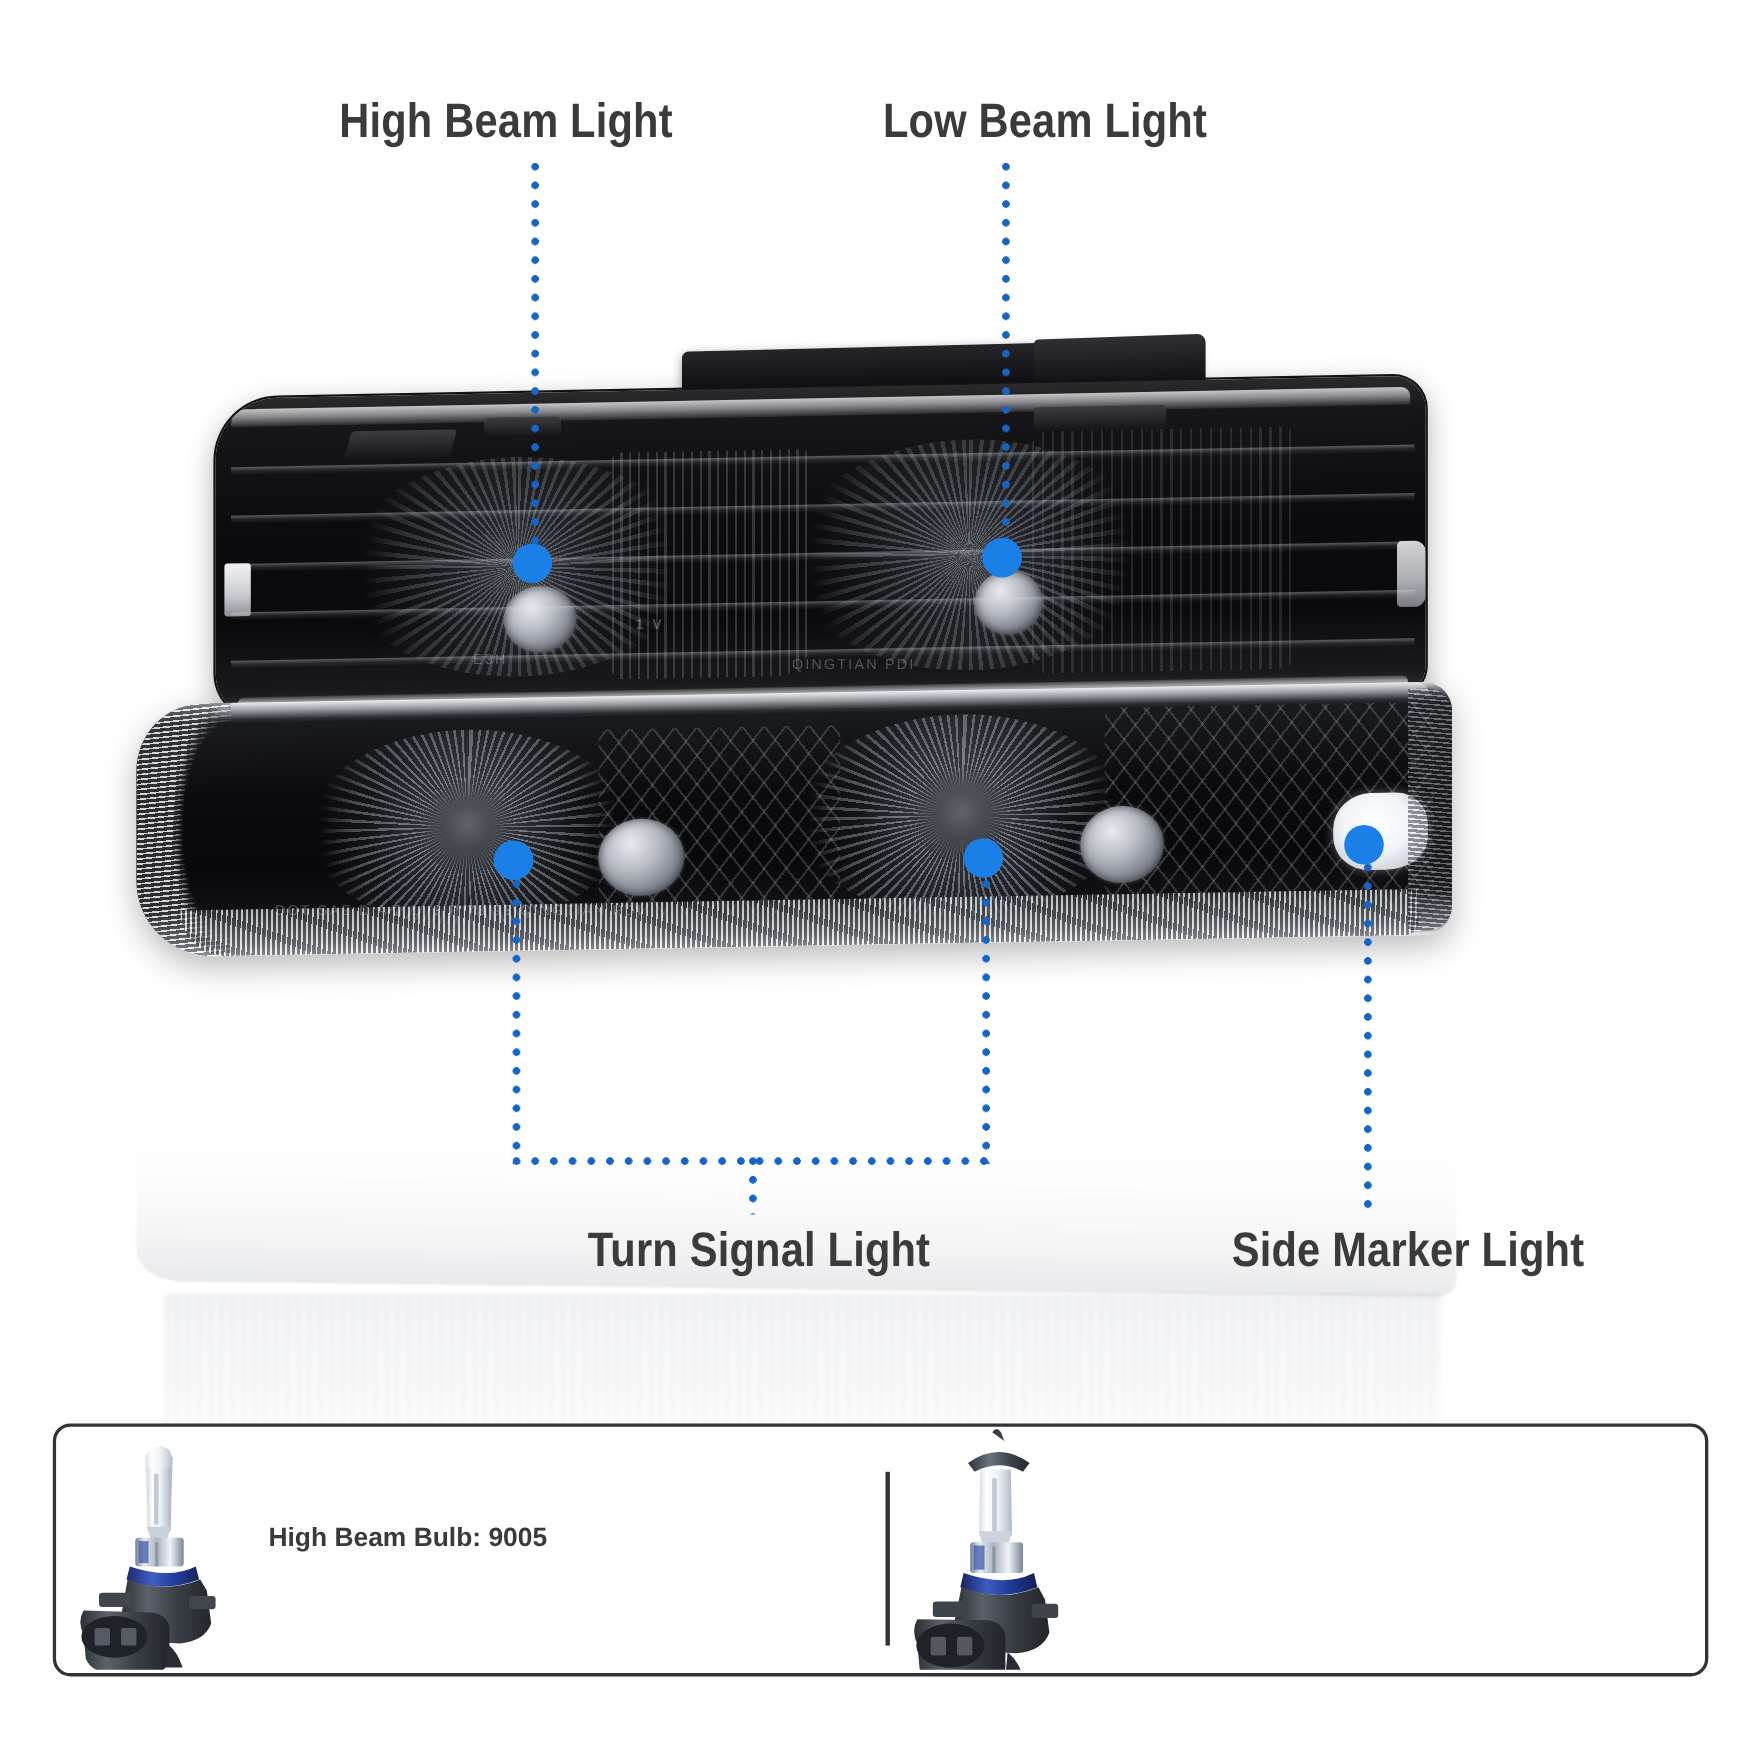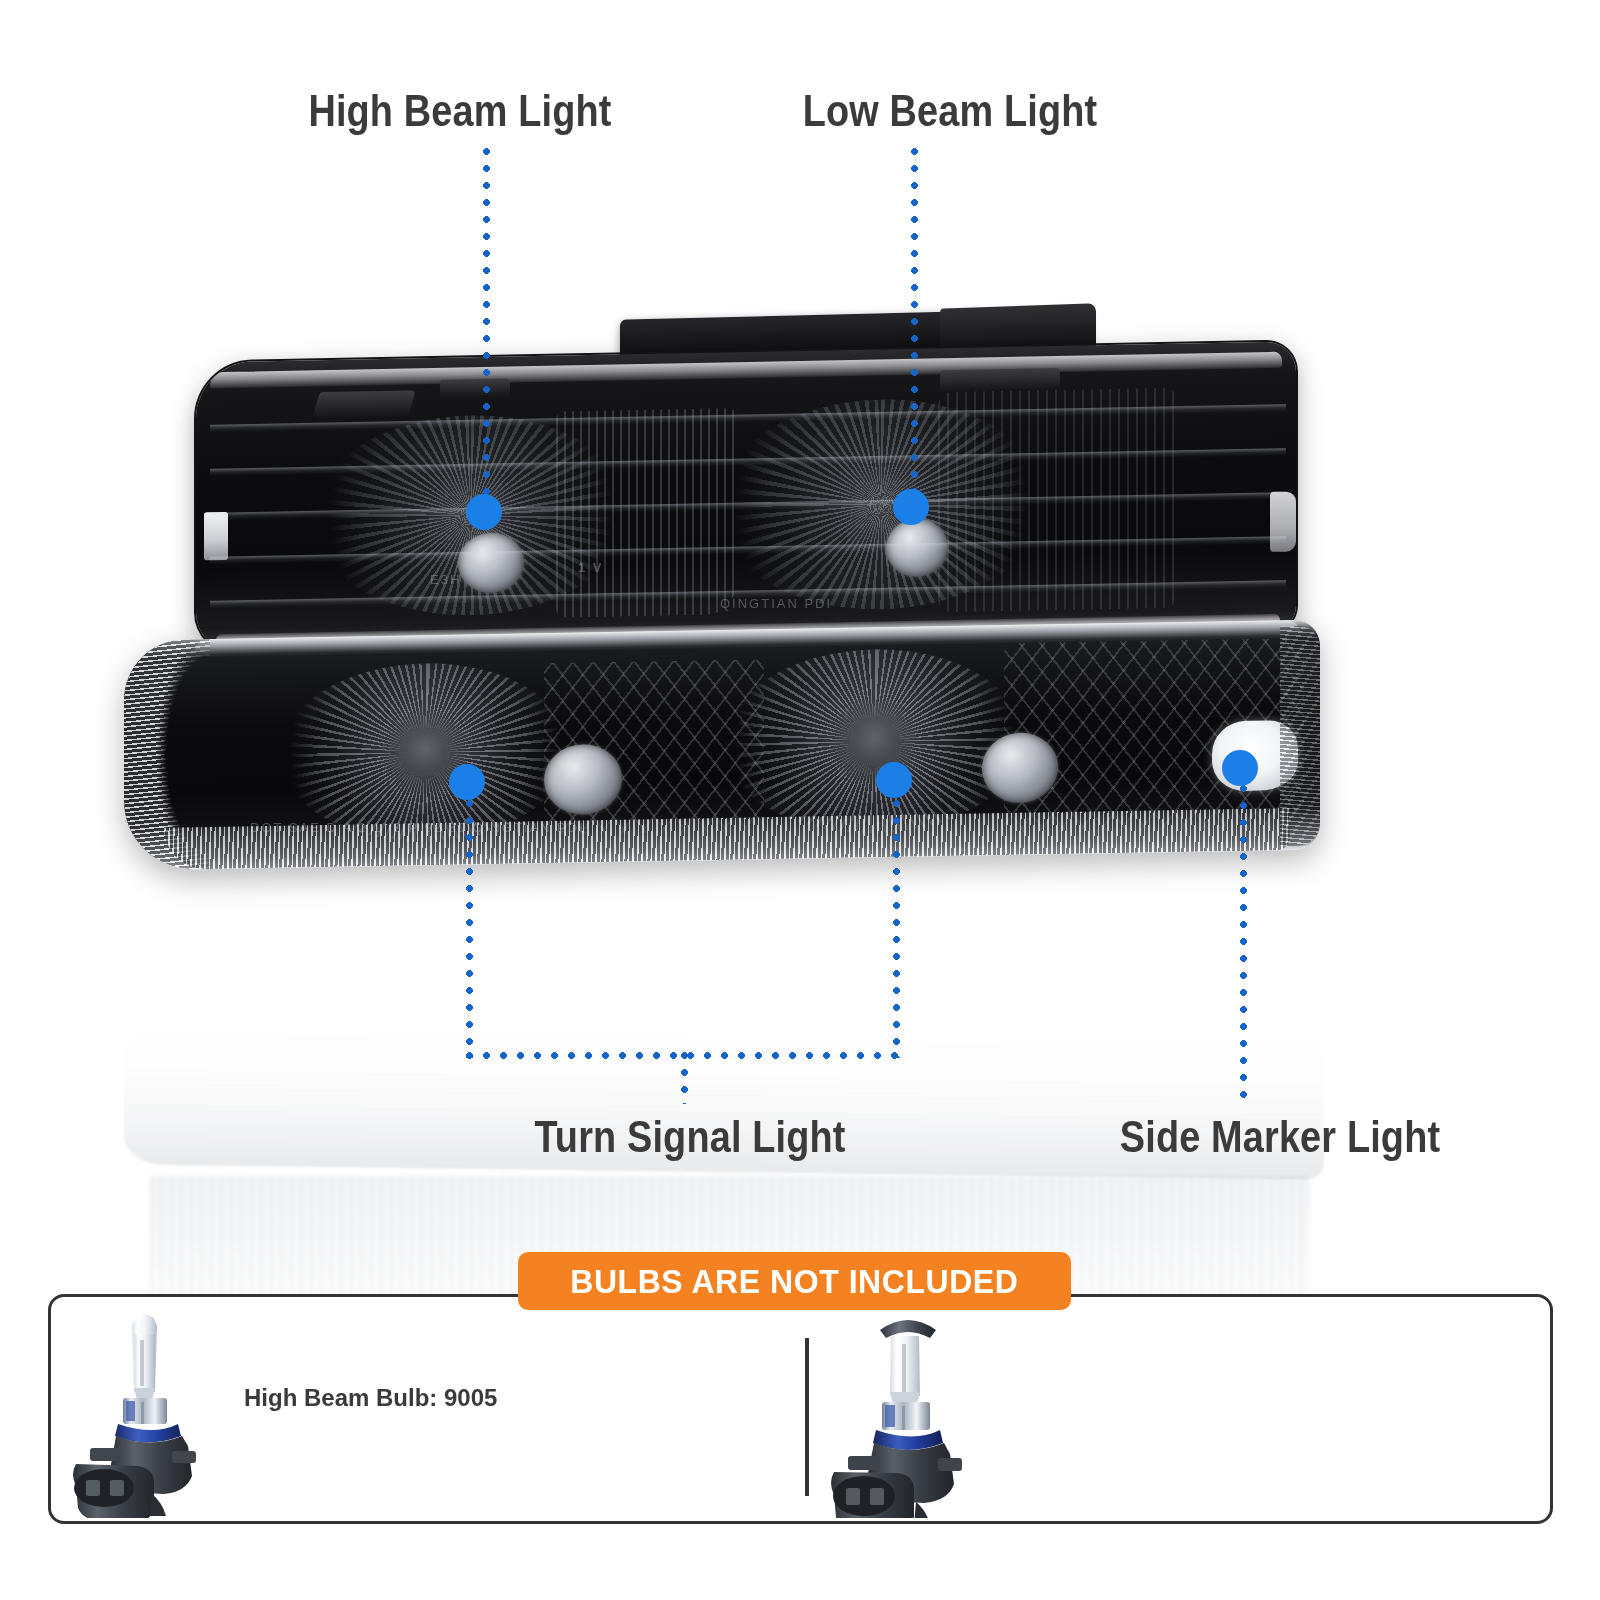--- a/index.html
+++ b/index.html
@@ -197,21 +197,21 @@
 
   
   .etch {
     position: absolute;
     color: rgba(198,206,216,.34);
     font-size: 13px;
     letter-spacing: 2px;
     font-family: "Liberation Sans", sans-serif;
     white-space: nowrap;
   }
-  #etch-up-1 { left: 430px; top: 572px; }
+  #etch-up-1 { left: 430px; top: 592px; }
   #etch-up-2 { left: 578px; top: 560px; font-weight: bold; }
   #etch-up-3 { left: 720px; top: 596px; }
   #etch-lo-1 { left: 250px; top: 820px; }
 
   
   .hl-lower {
     position: absolute;
     left: 124px; top: 330px;
     width: 1196px; height: 230px;
     border-radius: 60px 26px 26px 70px;
@@ -415,21 +415,21 @@
       <div class="chrome-edge-r"></div>
     </div>
 
     <div class="reflection"></div>
     <div class="reflection-2"></div>
   </div>
 
   <div class="etch" id="etch-up-1">E3H</div>
   <div class="etch" id="etch-up-2">1 V</div>
   <div class="etch" id="etch-up-3">QINGTIAN PDI</div>
-  <div class="etch" id="etch-lo-1">DOT  SAE  D  A 2 1 I3 P 92 80  QINGTIAN PDI</div>
+  <div class="etch" id="etch-lo-1">DOT  SAE  D  A 2 1 I3 P 73 93  QINGTIAN PDI</div>
 
   <div class="dot-v" id="line-high"></div>
   <div class="dot-v" id="line-low"></div>
   <div class="dot-v" id="line-turn-a"></div>
   <div class="dot-v" id="line-turn-b"></div>
   <div class="dot-h" id="line-turn-h"></div>
   <div class="dot-v" id="line-turn-stub"></div>
   <div class="dot-v" id="line-side"></div>
 
   <div class="marker" id="mk-high"></div>
@@ -439,23 +439,20 @@
   <div class="marker" id="mk-side"></div>
 
   <div class="callout-label" id="lbl-high">High Beam Light</div>
   <div class="callout-label" id="lbl-low">Low Beam Light</div>
   <div class="callout-label" id="lbl-turn">Turn Signal Light</div>
   <div class="callout-label" id="lbl-side">Side Marker Light</div>
 
   <div class="bulb-box"></div>
   <div class="bulb-divider"></div>
 
-  <div class="banner">
-    <span class="banner-text">BULBS ARE NOT INCLUDED</span>
-  </div>
 
   <svg class="bulb" id="bulb-9005" viewBox="0 0 190 230">
     <defs>
       <linearGradient id="glass5" x1="0" y1="0" x2="1" y2="0">
         <stop offset="0%" stop-color="#d8dde4"></stop>
         <stop offset="22%" stop-color="#ffffff"></stop>
         <stop offset="55%" stop-color="#eef2f6"></stop>
         <stop offset="85%" stop-color="#c7ced7"></stop>
         <stop offset="100%" stop-color="#aeb6c0"></stop>
       </linearGradient>

